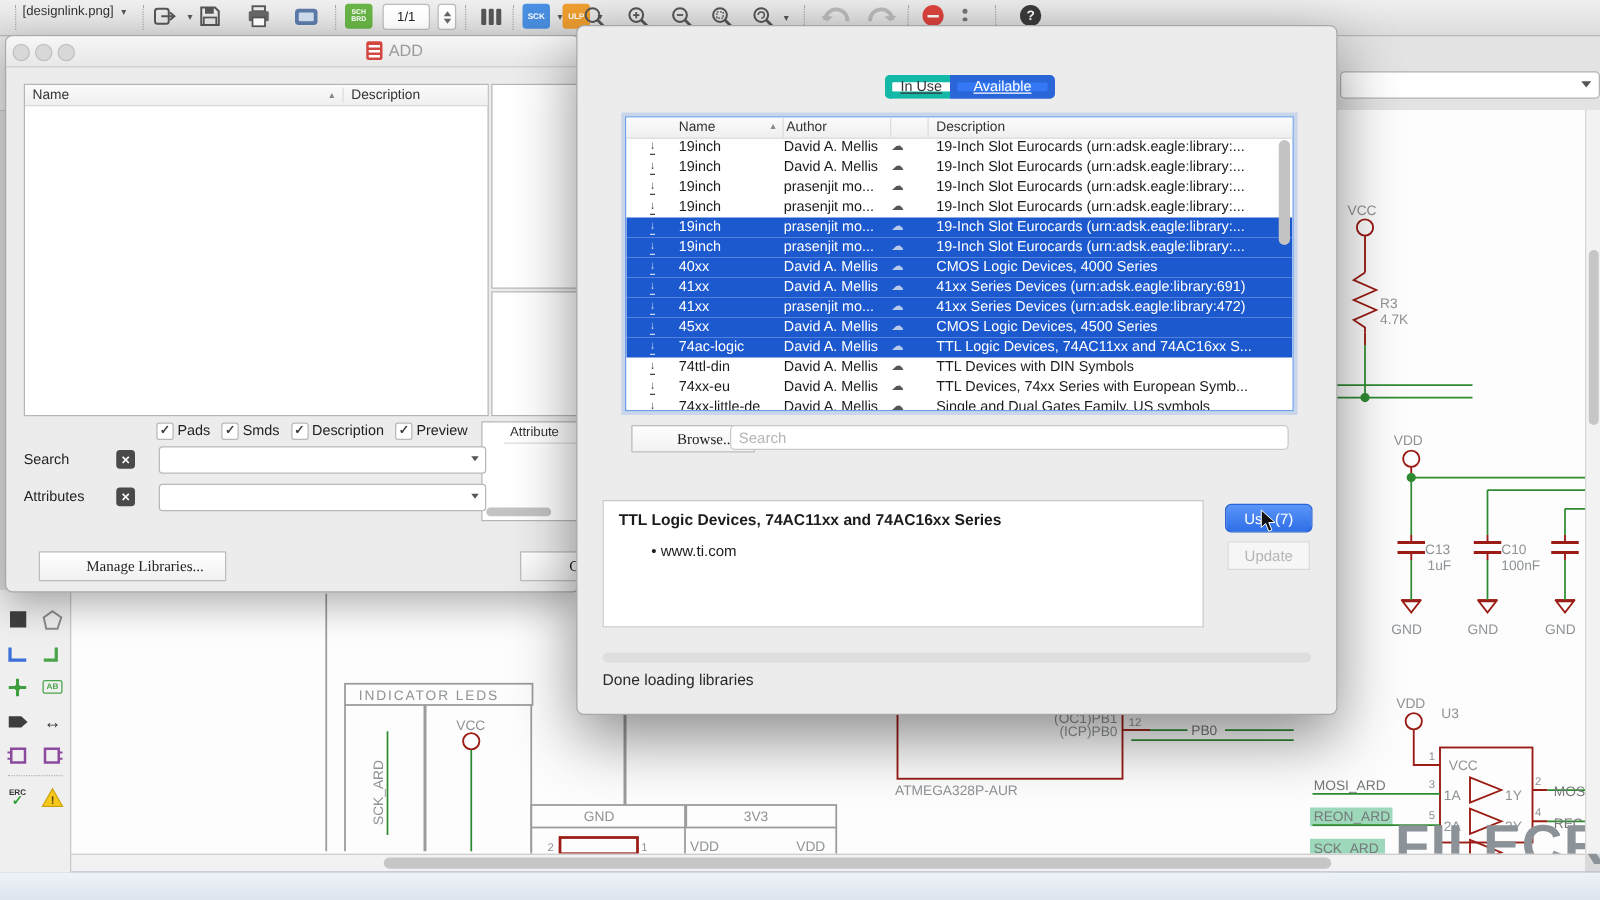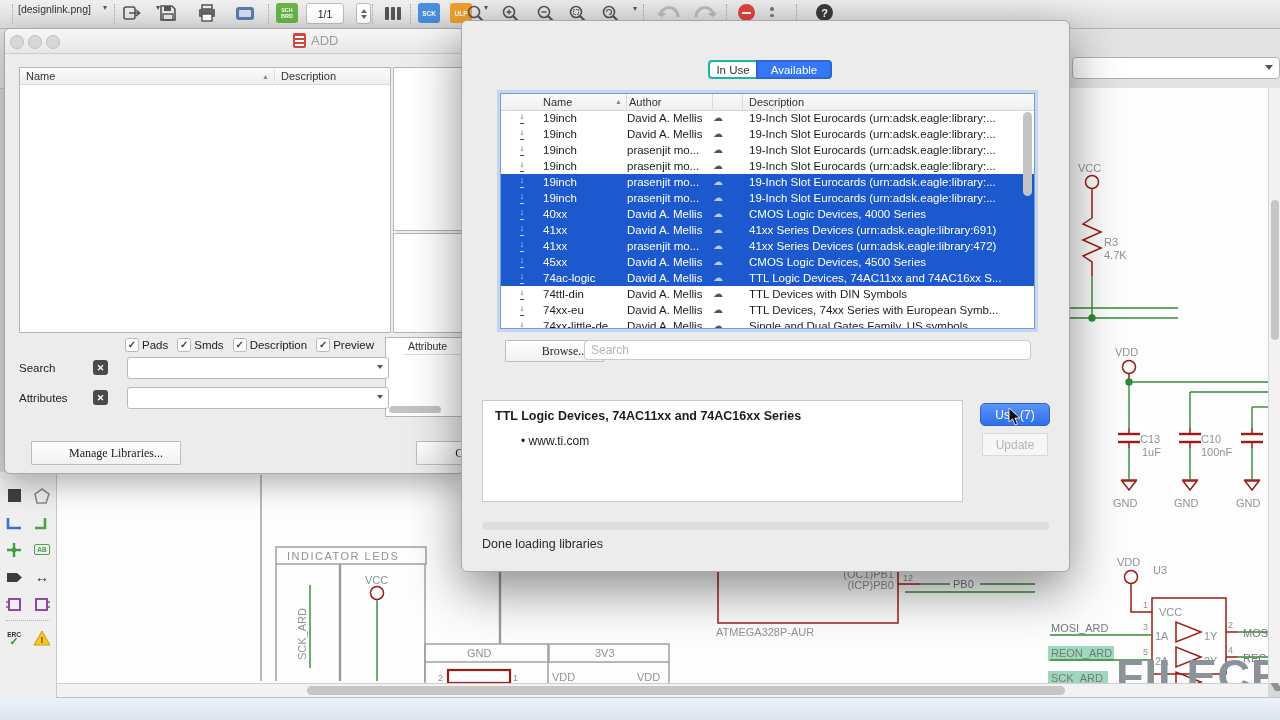--- a/index.html
+++ b/index.html
@@ -4,21 +4,21 @@
 <style>
   html,body{margin:0;padding:0;width:1280px;height:720px;overflow:hidden;
     font-family:"Liberation Sans",sans-serif;background:#bfbfbf;}
   .abs{position:absolute;}
   #stage{position:relative;width:1280px;height:720px;background:#d9d9d9;}
 
   
   #toolbar{left:0;top:0;width:1280px;height:28px;z-index:5;
     background:linear-gradient(#efefef,#dcdcdc);border-bottom:1px solid #b7b7b7;}
   .tsep{position:absolute;top:4px;height:20px;border-left:1px dotted #a9a9a9;}
-  .tbtn{position:absolute;top:3px;display:flex;gap:12px;}
+  .tbtn{position:absolute;top:3px;display:flex;align-items:center;gap:6px;}
   .fname{font-size:10.5px;color:#333;}
   .chev{font-size:8px;color:#555;}
   .badge{width:22px;height:20px;border-radius:3px;color:#fff;font-weight:bold;
     font-size:6.5px;display:flex;align-items:center;justify-content:center;}
   .schbrd{background:#67b346;flex-direction:column;line-height:6px;font-size:5.5px;}
   .sck{background:#4a90e2;}
   .ulp{background:#f0a030;}
   .sheetbox{width:36px;height:19px;background:#fff;border:1px solid #bbb;border-radius:3px;
     font-size:10.5px;color:#222;display:flex;align-items:center;justify-content:center;}
   .stepper{width:13px;height:19px;background:#fff;border:1px solid #bbb;border-radius:3px;
@@ -109,21 +109,21 @@
   .pushbtn{position:absolute;height:22px;background:linear-gradient(#ffffff,#f1f1f1);
     border:1px solid #bdbdbd;border-radius:1px;font-size:12px;color:#222;
     display:flex;align-items:center;justify-content:center;font-family:Liberation Serif, serif;padding-left:20px;}
 
   
   #mgDialog{left:461px;top:20px;width:607px;height:550px;z-index:20;box-shadow:0 18px 50px rgba(0,0,0,.45);}
   #mgDialog .l-red{background:#ee5648;border:1px solid #d8402f;}
   #mgDialog .l-gray{background:#d8d8d8;border:1px solid #c0c0c0;}
   #mgDialog .l-green{background:#57c22d;border:1px solid #3fae17;}
   .tabs{position:absolute;left:246px;top:39px;height:19px;display:flex;font-size:11.5px;}
-  .tab{display:flex;align-items:center;justify-content:center;border:2px solid #14b8a6;}
+  .tab{display:flex;align-items:center;justify-content:center;border:6px solid #14b8a6;text-decoration:underline;}
   .tab.inuse{width:46px;background:#fff;color:#333;border-radius:4px 0 0 4px;border-right:none;}
   .tab.avail{width:72px;background:#3478f6;color:#fff;border-color:#2a66d8;border-radius:0 4px 4px 0;}
   .libtable{position:absolute;left:38px;top:72px;width:533px;height:234px;background:#fff;
     border:1.5px solid #6f9ee8;box-shadow:0 0 0 3px rgba(110,155,235,.28);overflow:hidden;}
   .lt-head{display:grid;grid-template-columns:42px 84px 86px 30px 1fr;height:16px;align-items:center;
     background:linear-gradient(#fbfbfb,#efefef);border-bottom:1px solid #d6d6d6;font-size:11px;color:#333;}
   .lt-head .h2{display:flex;justify-content:space-between;align-items:center;padding-right:4px;
     border-right:1px solid #dcdcdc;height:100%;line-height:16px;}
   .lt-head .h3{border-right:1px solid #dcdcdc;height:100%;line-height:16px;padding-left:2px;}
   .lt-head .h4{border-right:1px solid #dcdcdc;height:100%;}

